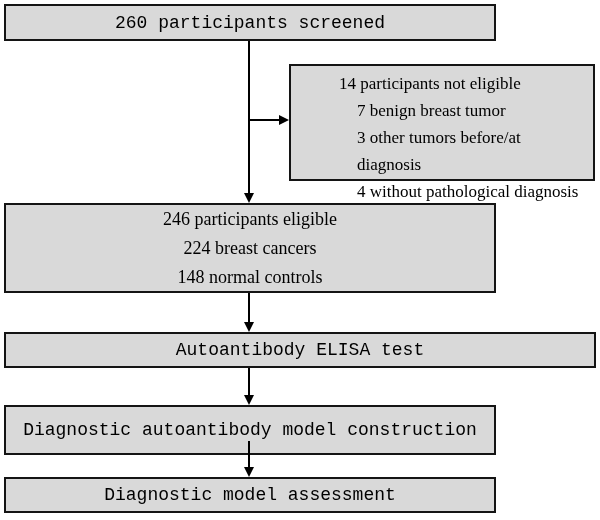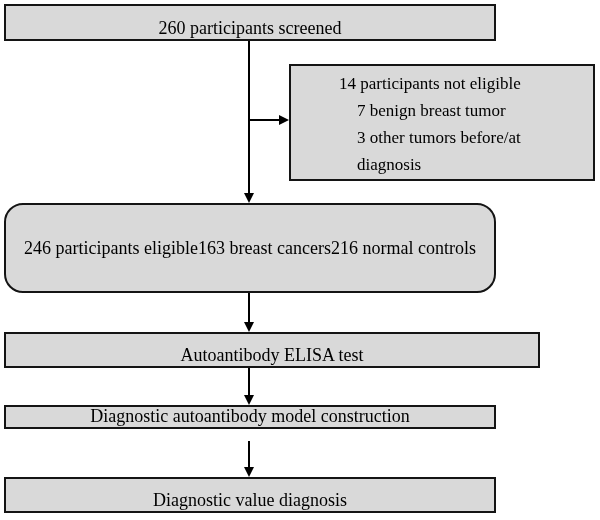--- a/index.html
+++ b/index.html
@@ -23,32 +23,32 @@
   .box{
     position:absolute;
     box-sizing:border-box;
     background:var(--box-fill);
     border:2px solid var(--box-border);
     color:#000;
     font-size:18px;
   }
   .box.center{
     display:flex;
-    align-items:flex-end;
+    align-items:center;
     justify-content:center;
     text-align:center;
+    font-family:Liberation Mono, monospace;
   }
   .box.multiline{
     display:flex;
-    flex-direction:row;
+    flex-direction:column;
     align-items:center;
     justify-content:center;
     text-align:center;
     line-height:29px;
-    border-radius:19px;
   }
   .box.sidebox{
     font-size:17px;
     line-height:27px;
     padding:4px 6px 4px 8px;
   }
   .sidebox .indent{
     padding-left:18px;
   }
   .vline{
@@ -92,48 +92,49 @@
 
   <div>
     <div class="hline" style="left:249px;top:119px;width:30px;"></div>
     <div class="tri-right" style="left:279px;top:115px;"></div>
   </div>
 
   <div class="box sidebox" style="left:289px;top:64px;width:306px;height:117px;padding-left:48px;">
     <div>14 participants not eligible</div>
     <div class="indent">7 benign breast tumor</div>
     <div class="indent">3 other tumors before/at diagnosis</div>
+    <div class="indent">4 without pathological diagnosis</div>
   </div>
 
   <div class="box multiline" style="left:4px;top:203px;width:492px;height:90px;">
     <div>246 participants eligible</div>
-    <div>163 breast cancers</div>
-    <div>216 normal controls</div>
+    <div>224 breast cancers</div>
+    <div>148 normal controls</div>
   </div>
 
   <div>
     <div class="vline" style="left:248px;top:293px;height:29px;"></div>
     <div class="tri-down" style="left:244px;top:322px;"></div>
   </div>
 
-  <div class="box center" style="left:4px;top:332px;width:536px;height:36px;">
+  <div class="box center" style="left:4px;top:332px;width:592px;height:36px;">
     <span>Autoantibody ELISA test</span>
   </div>
 
   <div>
     <div class="vline" style="left:248px;top:368px;height:27px;"></div>
     <div class="tri-down" style="left:244px;top:395px;"></div>
   </div>
 
-  <div class="box center" style="left:4px;top:405px;width:492px;height:24px;">
+  <div class="box center" style="left:4px;top:405px;width:492px;height:50px;">
     <span>Diagnostic autoantibody model construction</span>
   </div>
 
   <div>
     <div class="vline" style="left:248px;top:441px;height:26px;"></div>
     <div class="tri-down" style="left:244px;top:467px;"></div>
   </div>
 
   <div class="box center" style="left:4px;top:477px;width:492px;height:36px;">
-    <span>Diagnostic value diagnosis</span>
+    <span>Diagnostic model assessment</span>
   </div>
 
 </div>
 
 </body></html>

